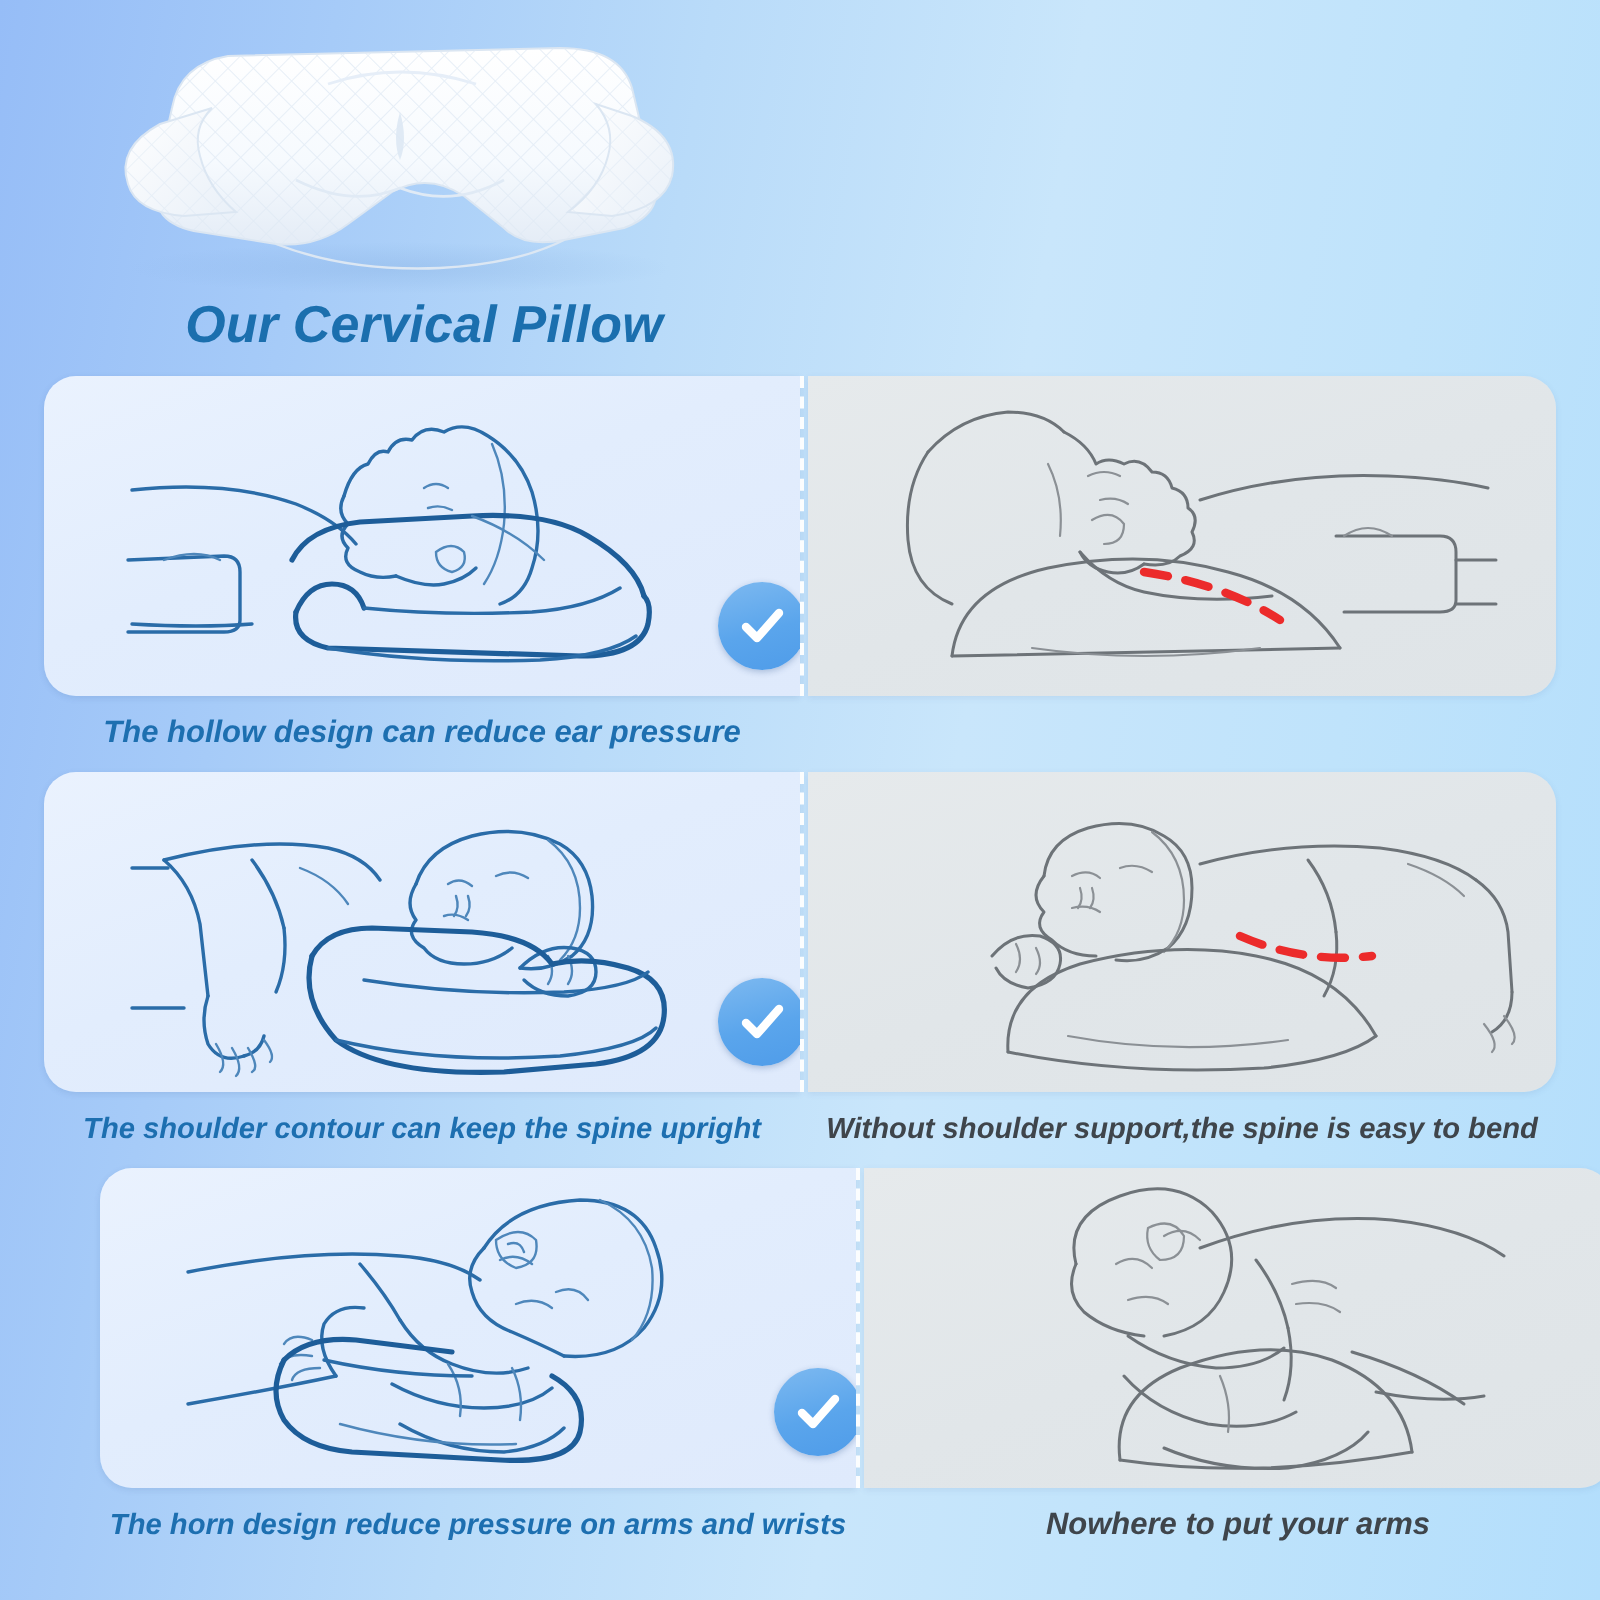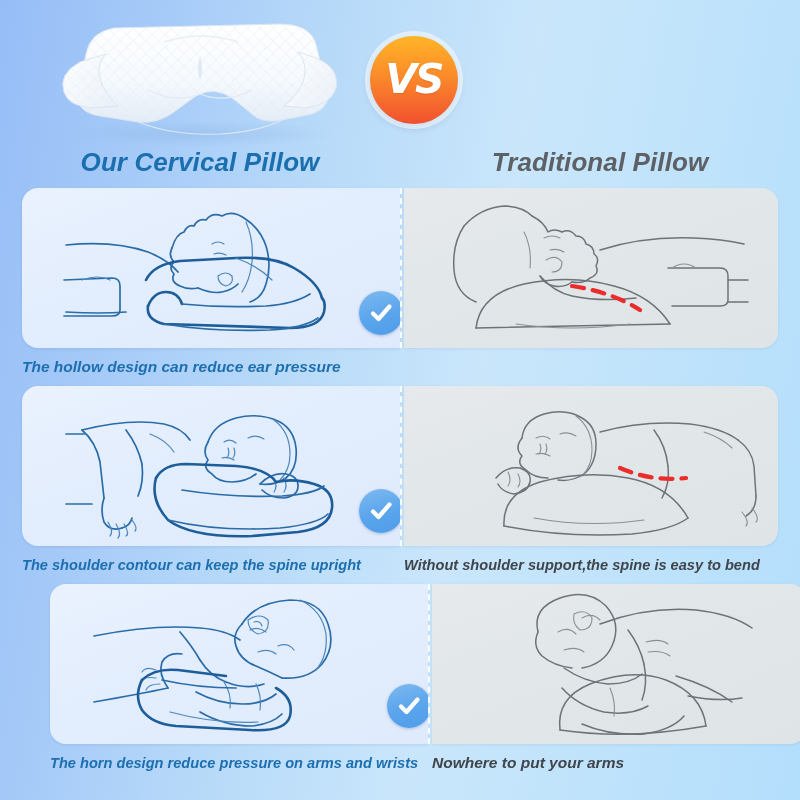--- a/index.html
+++ b/index.html
@@ -48,20 +48,21 @@
     position: absolute;
     left: 0;
     bottom: 8px;
     width: 100%;
     text-align: center;
     font-style: italic;
     font-size: 26px;
     font-weight: 600;
     letter-spacing: .1px;
     white-space: nowrap;
+    padding-left: 12px;
   }
   .hero-title.ours {
     color: #1b6fae;
   }
   .hero-title.trad {
     color: #5d6166;
   }
 
   
   .product-art {
@@ -154,20 +155,21 @@
 
   .caption {
     position: absolute;
     top: 163px;
     height: 32px;
     line-height: 32px;
     font-style: italic;
     font-size: 15.5px;
     font-weight: 600;
     white-space: nowrap;
+    text-align: center;
   }
   .caption.good {
     left: 22px;
     width: 378px;
     color: #1d6fb0;
   }
   .caption.bad {
     left: 404px;
     width: 374px;
     color: #3f454b;
@@ -297,28 +299,21 @@
           <path d="M156 54 Q152 68 156 78 Q160 68 156 54 Z" fill="#dde8f4" opacity="0.9"></path>
           <path d="M120 40 Q156 28 194 40" stroke="#e6eef8" stroke-width="1.4" fill="none"></path>
           <path d="M104 88 Q132 102 156 92 Q182 102 208 88" stroke="#e0eaf5" stroke-width="1.3" fill="none"></path>
 
           <path d="M94 120 Q130 134 176 132 Q214 130 238 118" stroke="#dce7f3" stroke-width="1.2" fill="none"></path>
         </svg>
       </div>
       <div class="hero-title ours">Our Cervical Pillow</div>
     </div>
 
-    <div class="hero-cell right">
-
-      <div class="hero-title trad">Traditional Pillow</div>
-    </div>
-
-    <div class="vs-badge">
-      <span class="vs-text">VS</span>
-    </div>
+
   </div>
 
   <div class="rows">
 
     <div class="row r1">
 
       <div class="panel good">
         <svg viewBox="0 0 378 160" class="art" preserveAspectRatio="none">
 
           <path class="ln-blue" d="M150 60 Q154 46 162 44 Q166 36 172 38 Q176 30 184 32

